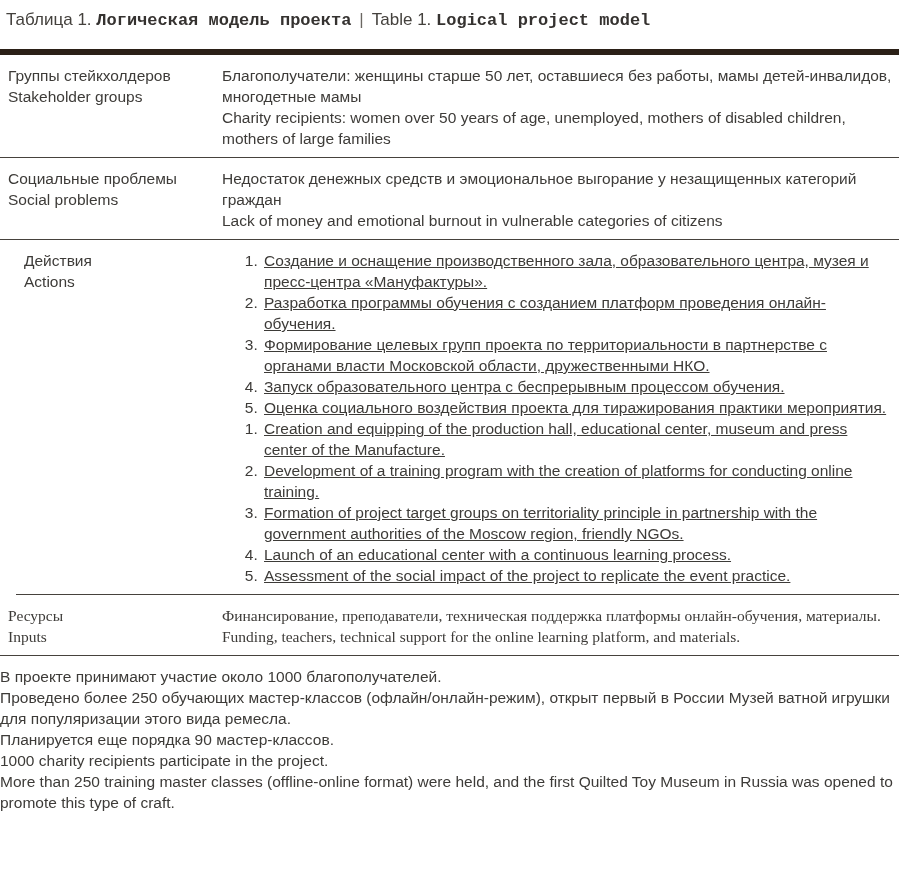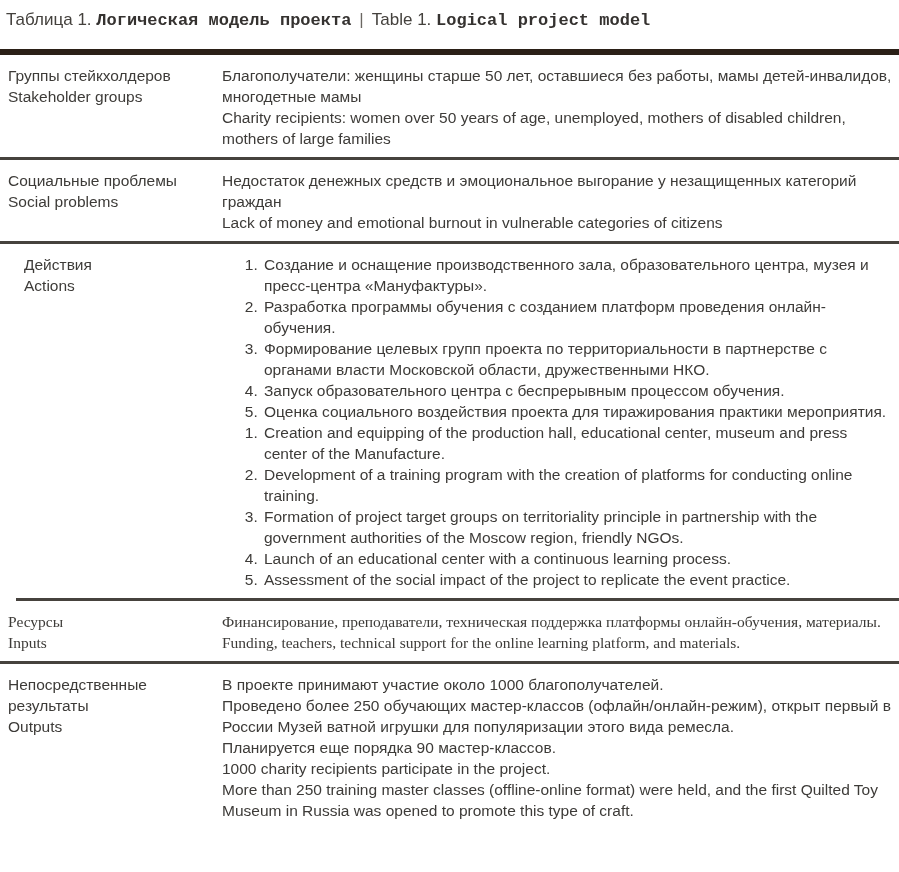--- a/index.html
+++ b/index.html
@@ -37,21 +37,21 @@
     font-weight: 400;
   }
   .thick-rule {
     height: 6px;
     margin-top: 17px;
     width: 899px;
   }
   .row {
     display: flex;
     padding: 10px 0 8px 0;
-    border-bottom: 3px solid #fca5a5;
+    border-bottom: 1px solid #fca5a5;
   }
   .row:last-child {
     border-bottom: none;
   }
   .label {
     box-sizing: border-box;
     flex: none;
     width: 222px;
     padding-left: 8px;
     padding-right: 14px;
@@ -64,20 +64,21 @@
     padding-right: 6px;
     font-size: 15.5px;
     line-height: 21px;
   }
   .content p {
     margin: 0;
   }
   .content ol {
     margin: 0;
     padding-left: 24px;
+    text-decoration: underline;
   }
   .content ol li {
     padding-left: 2px;
   }
 </style>
 </head>
 <body style="color: rgb(61, 59, 56); background: rgb(255, 255, 255);">
 
 <div class="page">
 
@@ -132,24 +133,20 @@
         <div class="label">
           <div>Ресурсы</div>
           <div>Inputs</div>
         </div>
         <div class="content">
           <p>Финансирование, преподаватели, техническая поддержка платформы онлайн-обучения, материалы.</p>
           <p>Funding, teachers, technical support for the online learning platform, and materials.</p>
         </div>
       </div>
       <div class="row" style="border-bottom-color: rgb(70, 66, 61);">
-        <div class="label">
-          <div>Непосредственные результаты</div>
-          <div>Outputs</div>
-        </div>
         <div class="content">
           <p>В проекте принимают участие около 1000 благополучателей.</p>
           <p>Проведено более 250 обучающих мастер-классов (офлайн/онлайн-режим), открыт первый в России Музей ватной игрушки для популяризации этого вида ремесла.</p>
           <p>Планируется еще порядка 90 мастер-классов.</p>
           <p>1000 charity recipients participate in the project.</p>
           <p>More than 250 training master classes (offline-online format) were held, and the first Quilted Toy Museum in Russia was opened to promote this type of craft.</p>
         </div>
       </div>
     </div>
 

